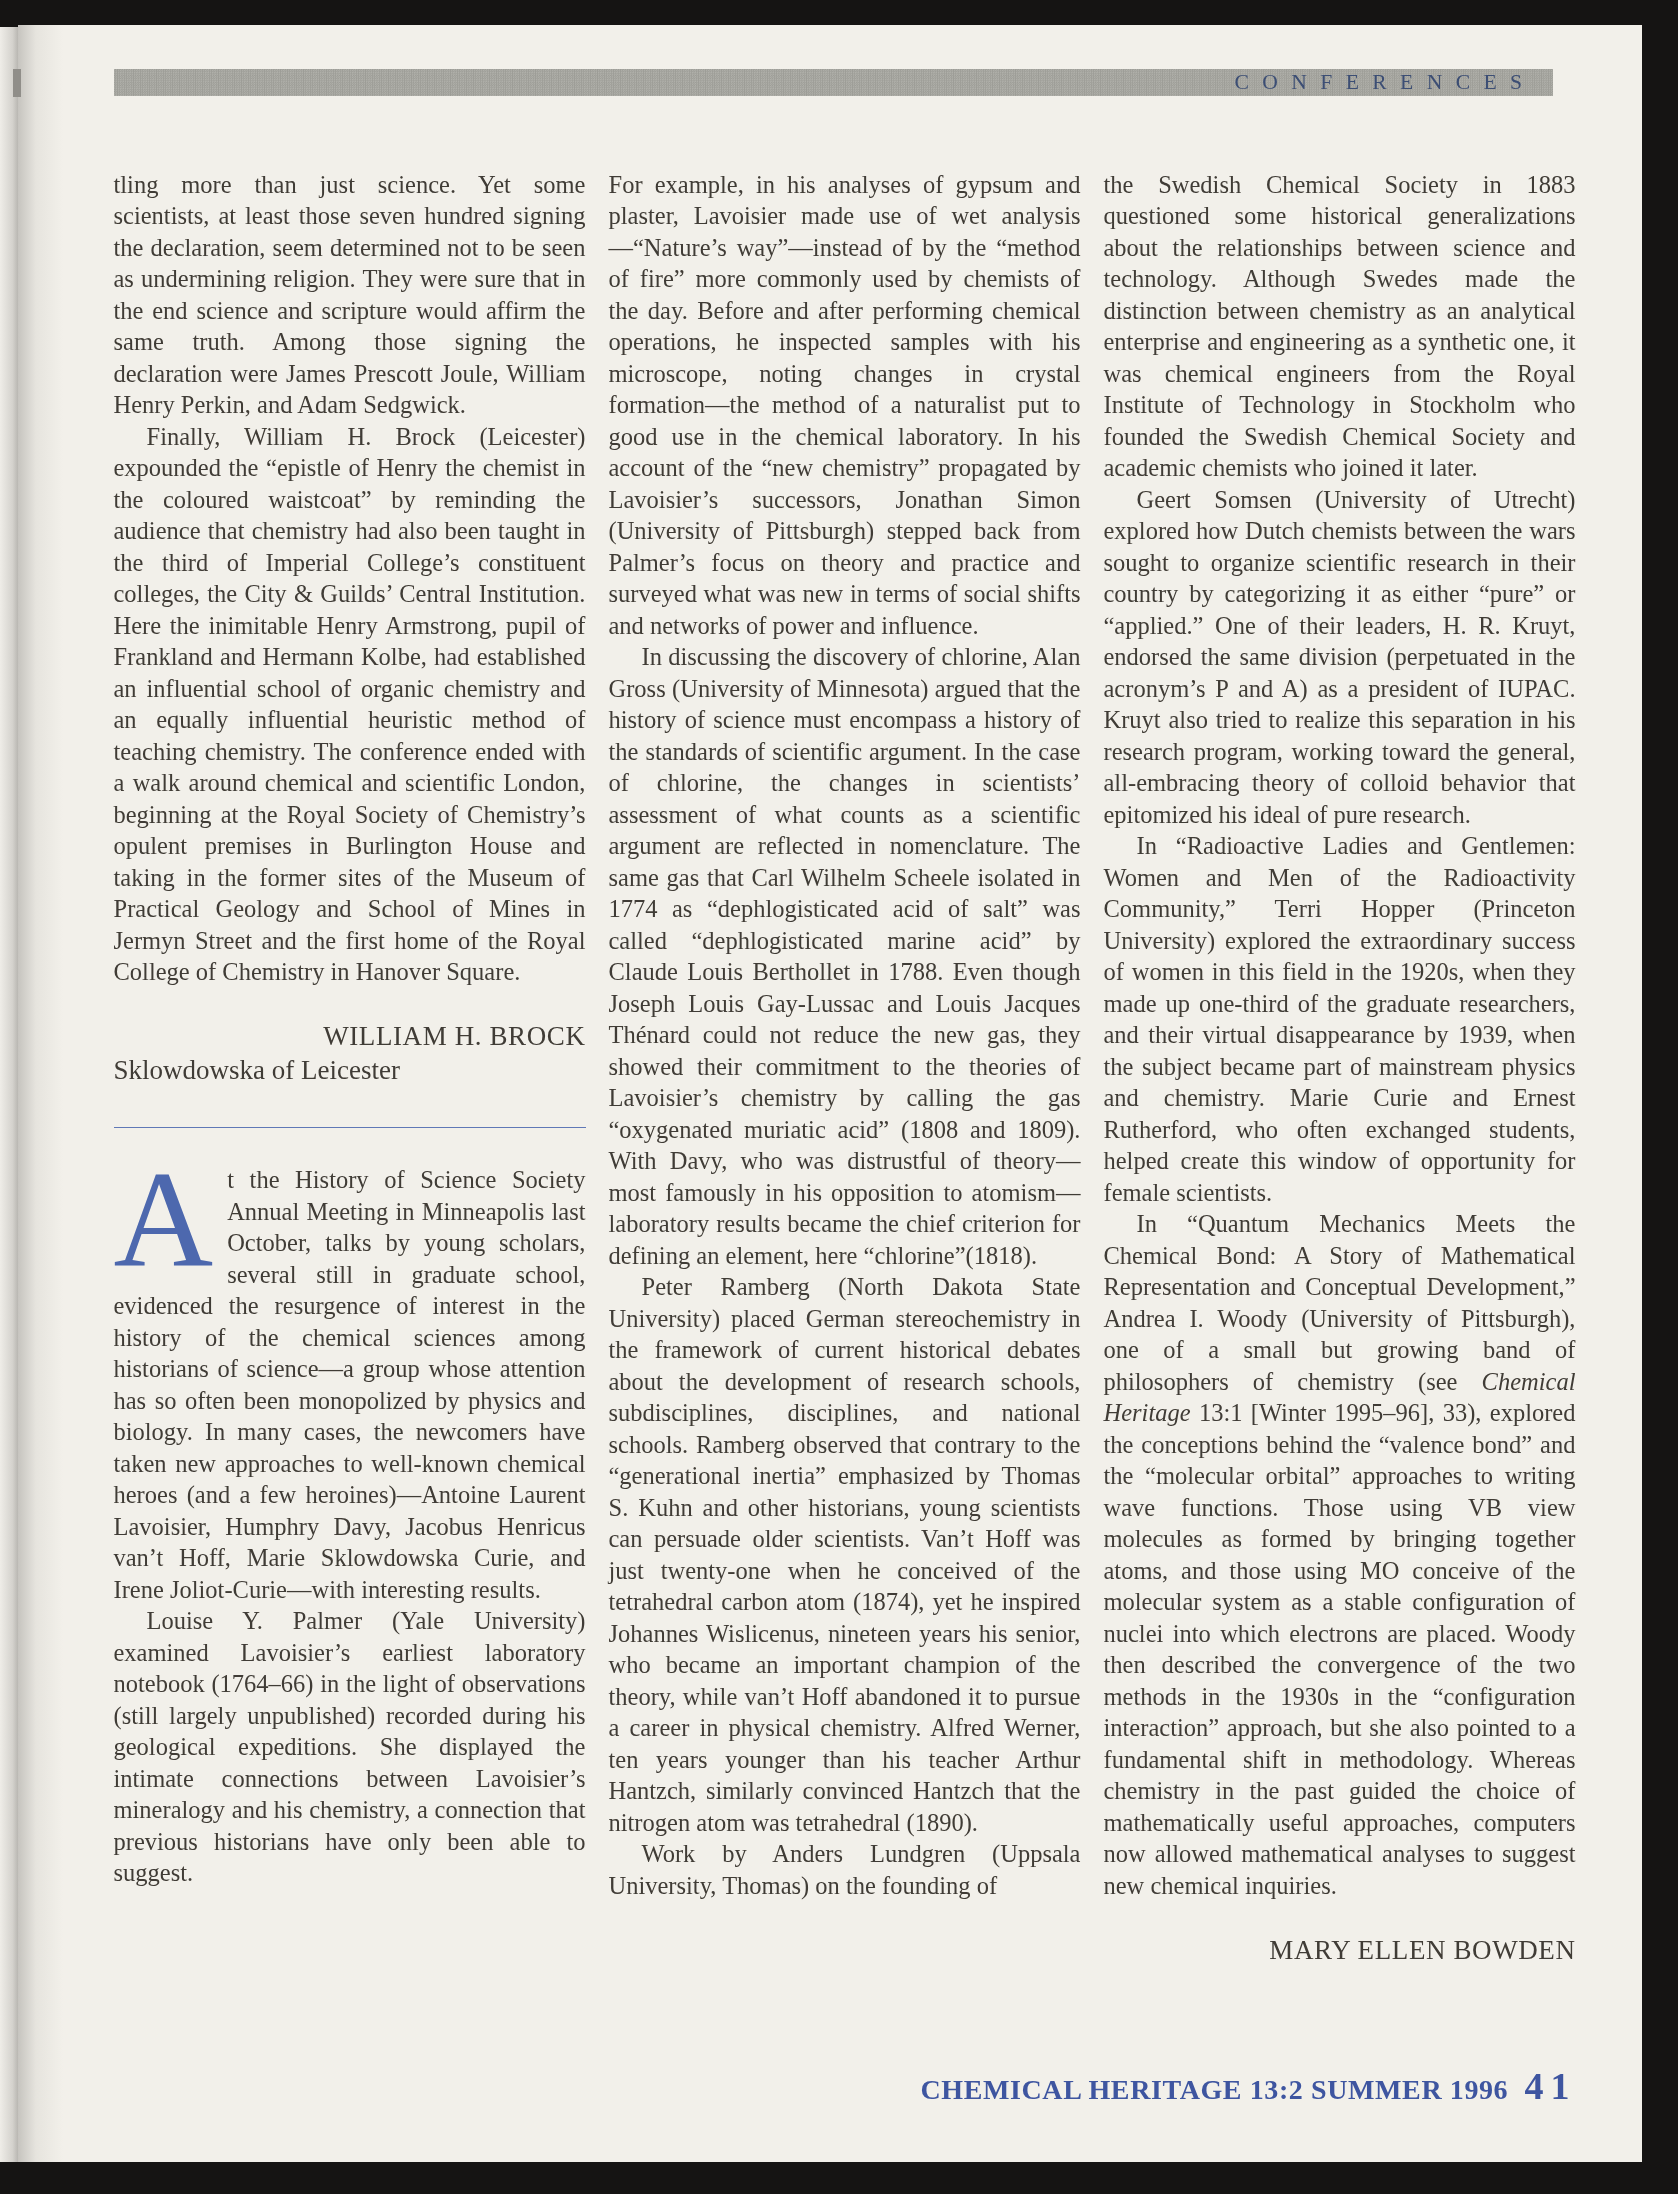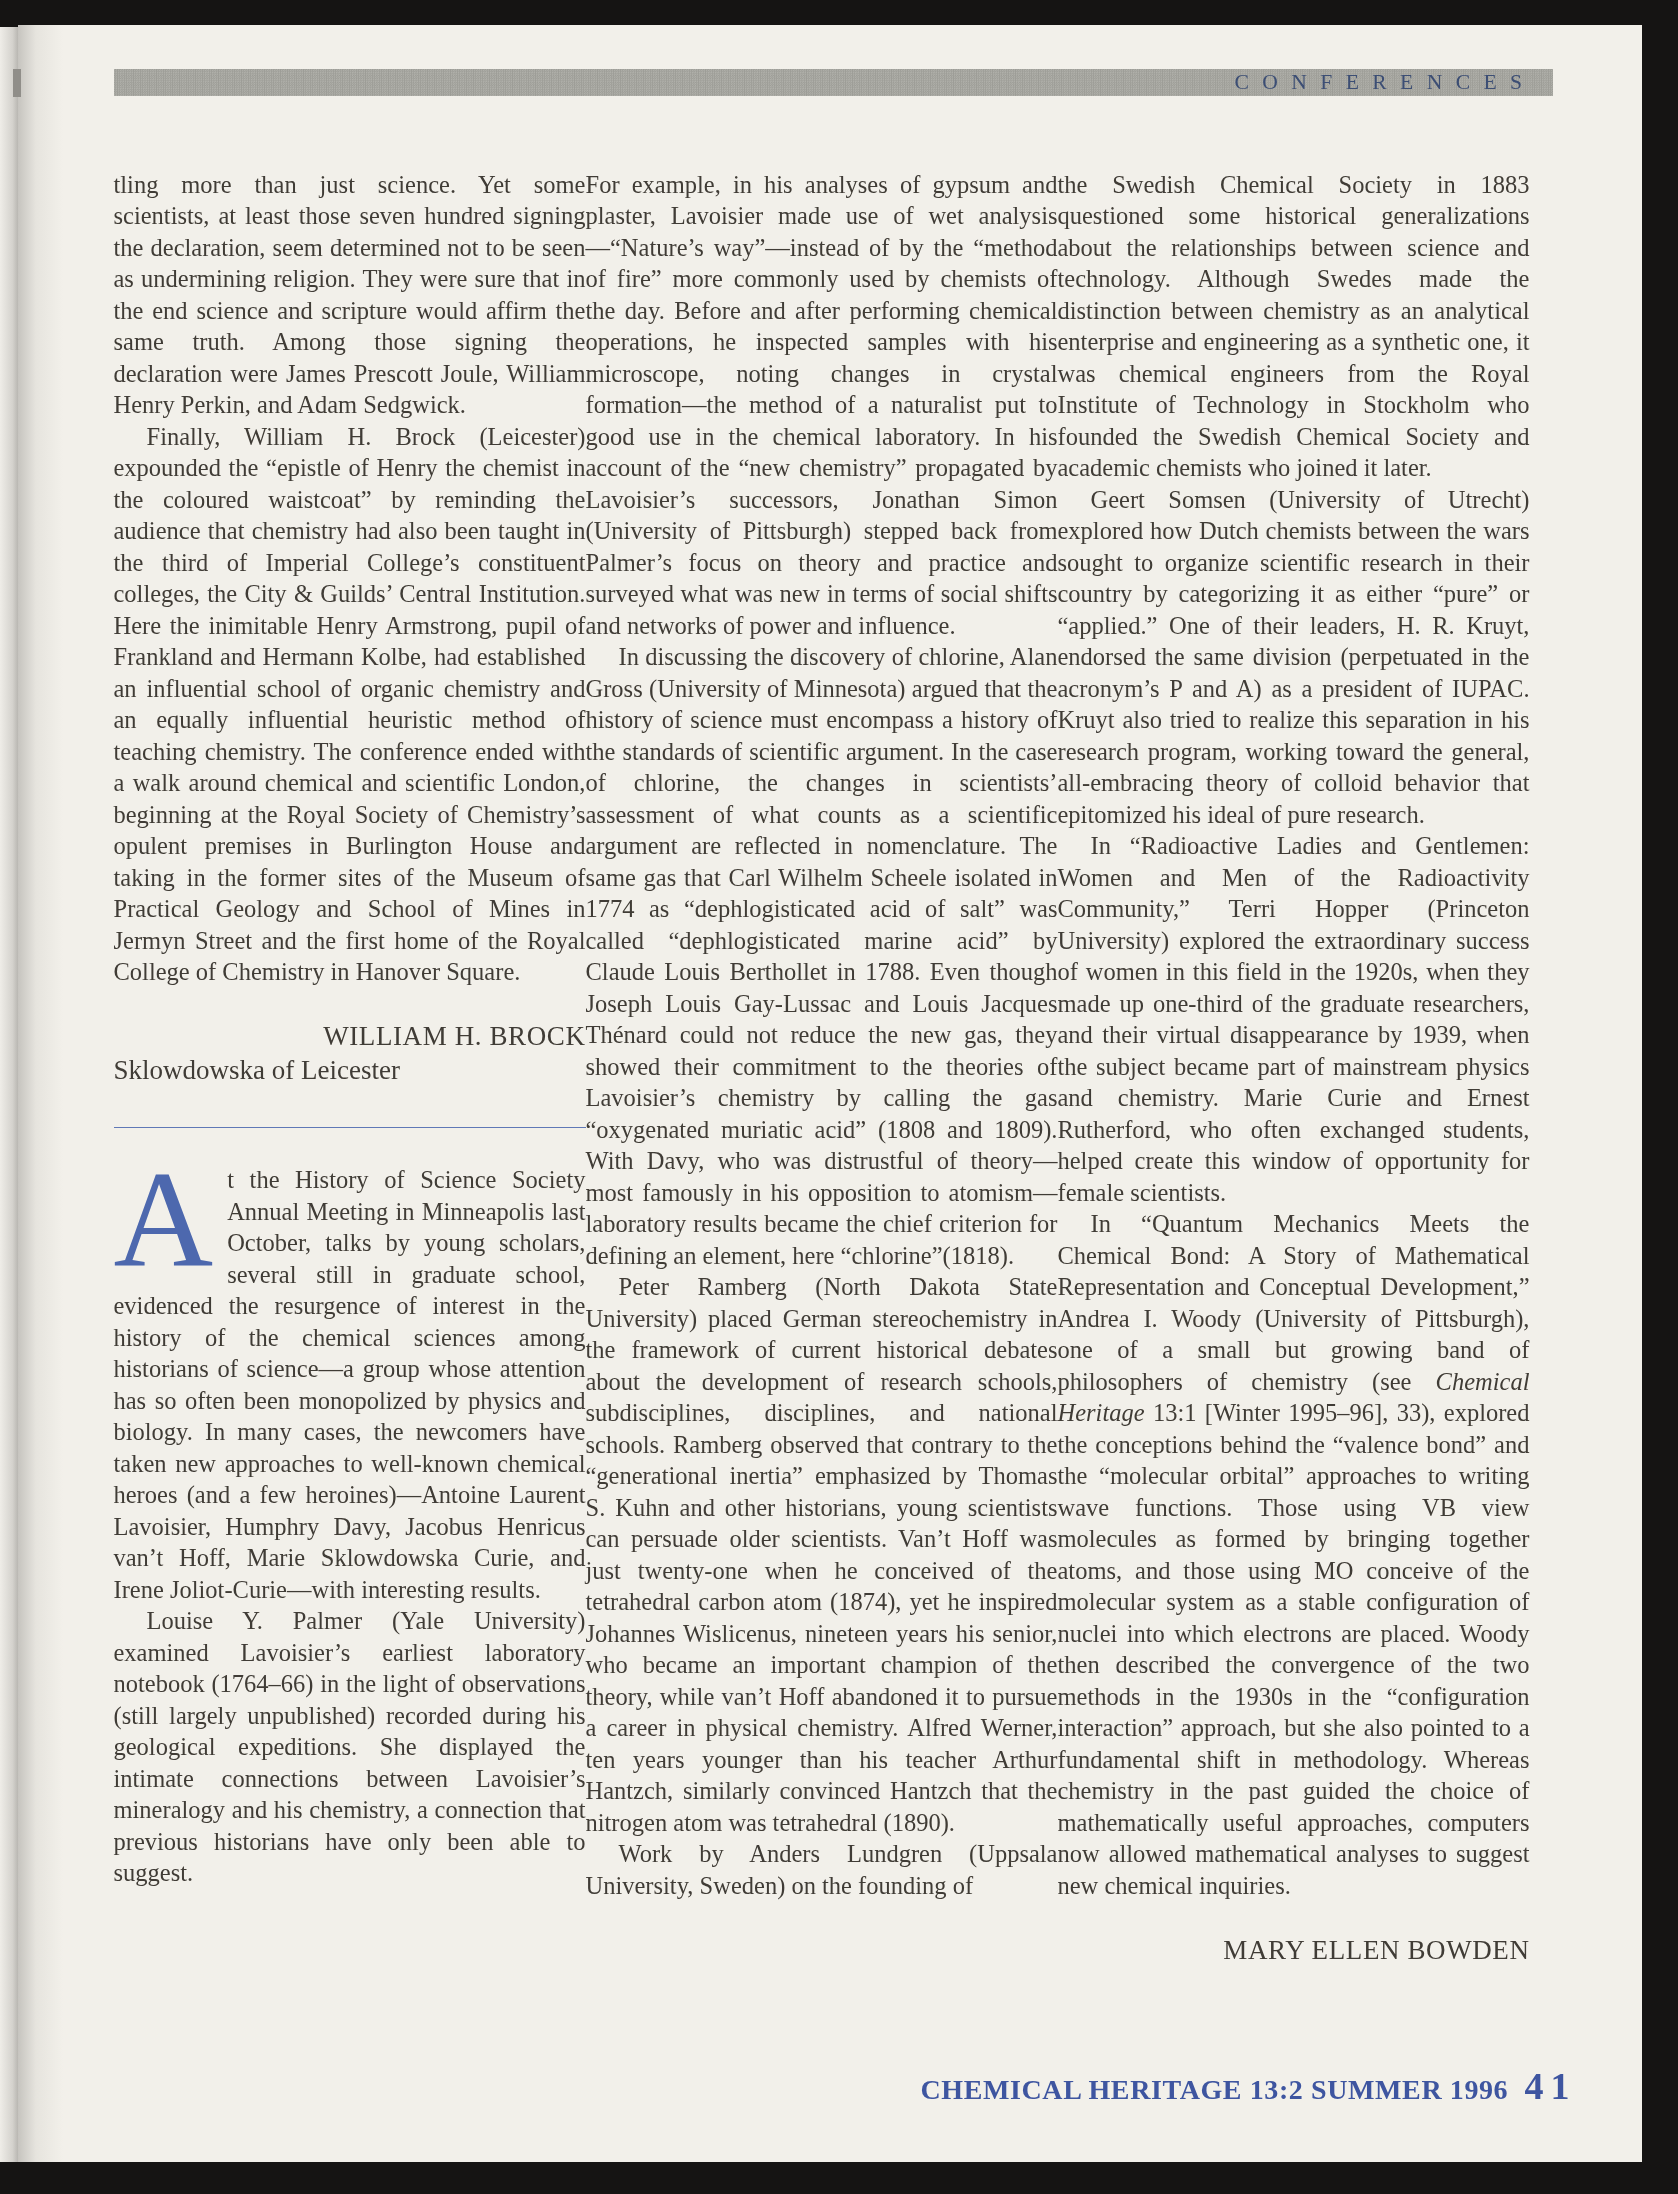--- a/index.html
+++ b/index.html
@@ -37,21 +37,21 @@
     text-align:right;
   }
   .header-label{
     display:inline-block;
     font-size:21.6px;line-height:27px;letter-spacing:13.4px;
     color:var(--bar-text-blue,#3c4e74);
     padding-right:17px;font-weight:400;
   }
   .columns{
     position:absolute;left:96px;top:144px;width:1463px;
-    display:flex;
+    display:flex;gap:23px;
   }
   .col{width:472px;flex:0 0 472px;}
   .col p{
     margin:0;font-size:24.5px;line-height:31.5px;
     text-align:justify;hyphens:auto;-webkit-hyphens:auto;
     color:var(--body-text,#403c36);
   }
   .col p.indent{text-indent:33px;}
   .byline{margin-top:31.5px;font-size:27px;line-height:34px;}
   .byline .name{letter-spacing:0.6px;text-align:right;}
@@ -106,21 +106,21 @@
       </div>
       <hr class="divider">
       <p class="dropcap-para"><span class="dropcap">A</span><span><span>t the History of Science Society Annual Meeting in Minneapolis last October, talks by young scholars, several still in graduate school, evidenced the resurgence of interest in the history of the chemical sciences among historians of science—a group whose attention has so often been monopolized by physics and biology. In many cases, the newcomers have taken new approaches to well-known chemical heroes (and a few heroines)—Antoine Laurent Lavoisier, Humphry Davy, Jacobus Henricus van’t Hoff, Marie Sklowdowska Curie, and Irene Joliot-Curie—with interesting results.</span></span></p>
       <p class="indent"><span>Louise Y. Palmer (Yale University) examined Lavoisier’s earliest laboratory notebook (1764–66) in the light of observations (still largely unpublished) recorded during his geological expeditions. She displayed the intimate connections between Lavoisier’s mineralogy and his chemistry, a connection that previous historians have only been able to suggest.</span></p>
     </div>
 
     <div class="col">
       <p><span>For example, in his analyses of gypsum and plaster, Lavoisier made use of wet analysis—“Nature’s way”—instead of by the “method of fire” more commonly used by chemists of the day. Before and after performing chemical operations, he inspected samples with his microscope, noting changes in crystal formation—the method of a naturalist put to good use in the chemical laboratory. In his account of the “new chemistry” propagated by Lavoisier’s successors, Jonathan Simon (University of Pittsburgh) stepped back from Palmer’s focus on theory and practice and surveyed what was new in terms of social shifts and networks of power and influence.</span></p>
       <p class="indent"><span>In discussing the discovery of chlorine, Alan Gross (University of Minnesota) argued that the history of science must encompass a history of the standards of scientific argument. In the case of chlorine, the changes in scientists’ assessment of what counts as a scientific argument are reflected in nomenclature. The same gas that Carl Wilhelm Scheele isolated in 1774 as “dephlogisticated acid of salt” was called “dephlogisticated marine acid” by Claude Louis Berthollet in 1788. Even though Joseph Louis Gay-Lussac and Louis Jacques Thénard could not reduce the new gas, they showed their commitment to the theories of Lavoisier’s chemistry by calling the gas “oxygenated muriatic acid” (1808 and 1809). With Davy, who was distrustful of theory—most famously in his opposition to atomism—laboratory results became the chief criterion for defining an element, here “chlorine”(1818).</span></p>
       <p class="indent"><span>Peter Ramberg (North Dakota State University) placed German stereochemistry in the framework of current historical debates about the development of research schools, subdisciplines, disciplines, and national schools. Ramberg observed that contrary to the “generational inertia” emphasized by Thomas S. Kuhn and other historians, young scientists can persuade older scientists. Van’t Hoff was just twenty-one when he conceived of the tetrahedral carbon atom (1874), yet he inspired Johannes Wislicenus, nineteen years his senior, who became an important champion of the theory, while van’t Hoff abandoned it to pursue a career in physical chemistry. Alfred Werner, ten years younger than his teacher Arthur Hantzch, similarly convinced Hantzch that the nitrogen atom was tetrahedral (1890).</span></p>
-      <p class="indent"><span>Work by Anders Lundgren (Uppsala University, Sweden) on the founding of</span></p>
+      <p class="indent"><span>Work by Anders Lundgren (Uppsala University, Thomas) on the founding of</span></p>
     </div>
 
     <div class="col">
       <p><span>the Swedish Chemical Society in 1883 questioned some historical generalizations about the relationships between science and technology. Although Swedes made the distinction between chemistry as an analytical enterprise and engineering as a synthetic one, it was chemical engineers from the Royal Institute of Technology in Stockholm who founded the Swedish Chemical Society and academic chemists who joined it later.</span></p>
       <p class="indent"><span>Geert Somsen (University of Utrecht) explored how Dutch chemists between the wars sought to organize scientific research in their country by categorizing it as either “pure” or “applied.” One of their leaders, H. R. Kruyt, endorsed the same division (perpetuated in the acronym’s P and A) as a president of IUPAC. Kruyt also tried to realize this separation in his research program, working toward the general, all-embracing theory of colloid behavior that epitomized his ideal of pure research.</span></p>
       <p class="indent"><span>In “Radioactive Ladies and Gentlemen: Women and Men of the Radioactivity Community,” Terri Hopper (Princeton University) explored the extraordinary success of women in this field in the 1920s, when they made up one-third of the graduate researchers, and their virtual disappearance by 1939, when the subject became part of mainstream physics and chemistry. Marie Curie and Ernest Rutherford, who often exchanged students, helped create this window of opportunity for female scientists.</span></p>
       <p class="indent"><span>In “Quantum Mechanics Meets the Chemical Bond: A Story of Mathematical Representation and Conceptual Development,” Andrea I. Woody (University of Pittsburgh), one of a small but growing band of philosophers of chemistry (see </span><i>Chemical Heritage</i><span> 13:1 [Winter 1995–96], 33), explored the conceptions behind the “valence bond” and the “molecular orbital” approaches to writing wave functions. Those using VB view molecules as formed by bringing together atoms, and those using MO conceive of the molecular system as a stable configuration of nuclei into which electrons are placed. Woody then described the convergence of the two methods in the 1930s in the “configuration interaction” approach, but she also pointed to a fundamental shift in methodology. Whereas chemistry in the past guided the choice of mathematically useful approaches, computers now allowed mathematical analyses to suggest new chemical inquiries.</span></p>
       <div class="byline">
         <div class="name">MARY ELLEN BOWDEN</div>
       </div>

